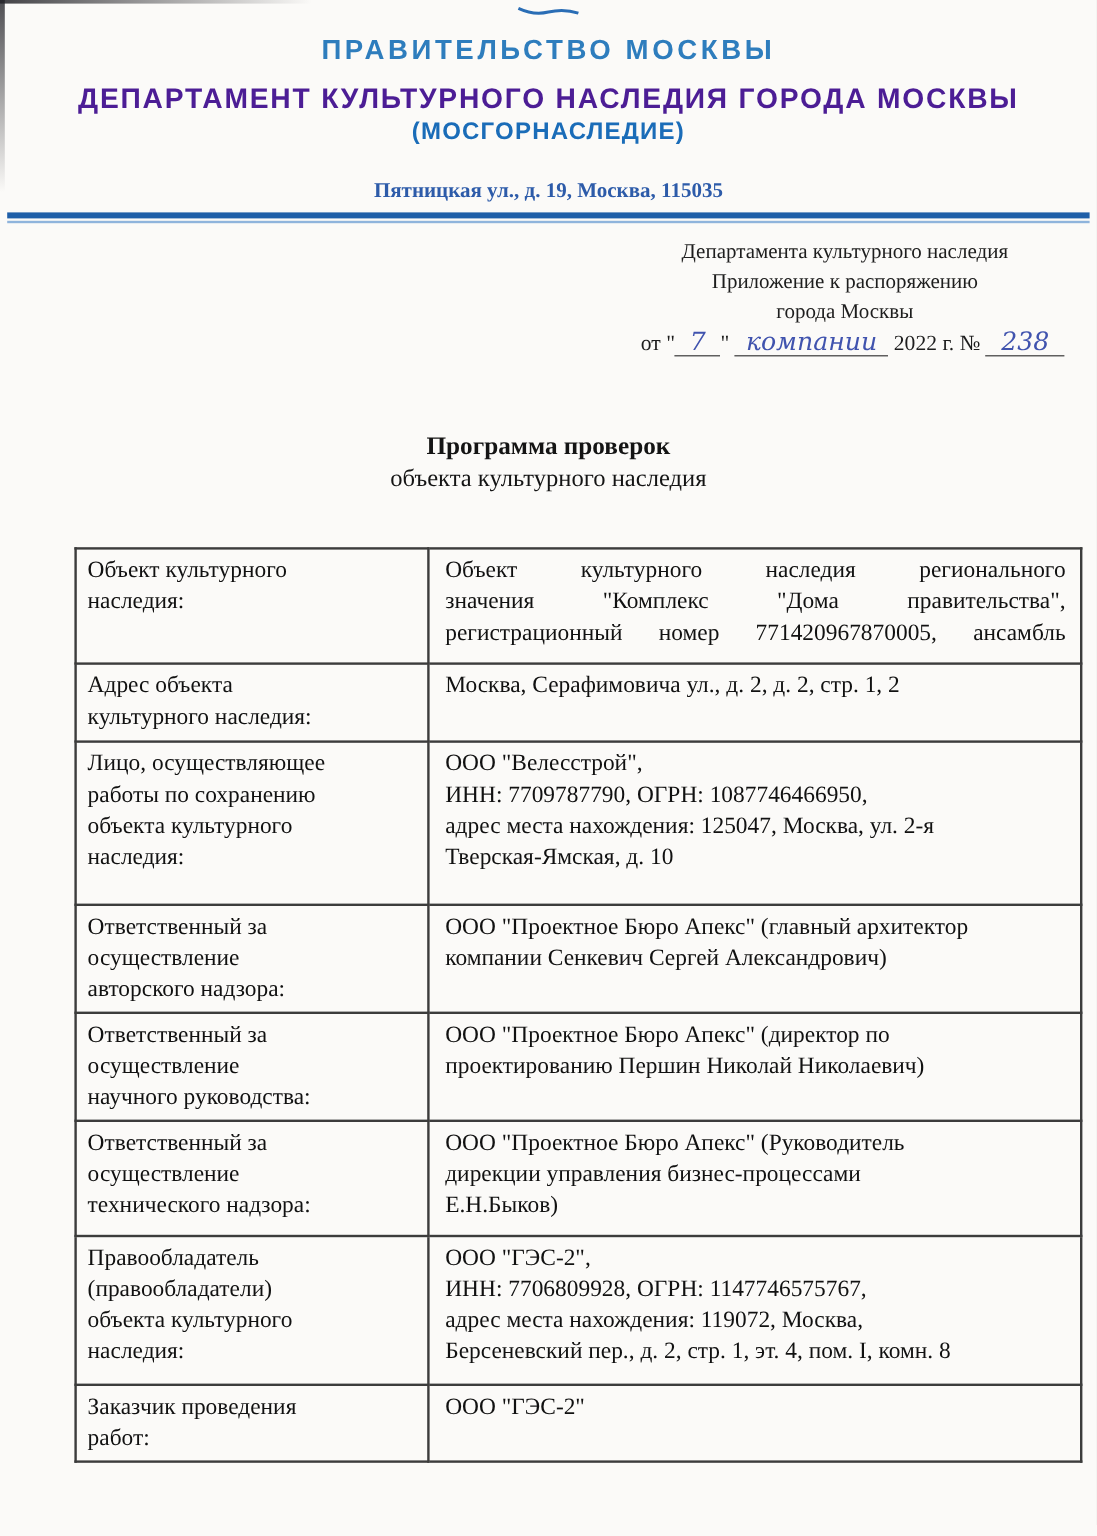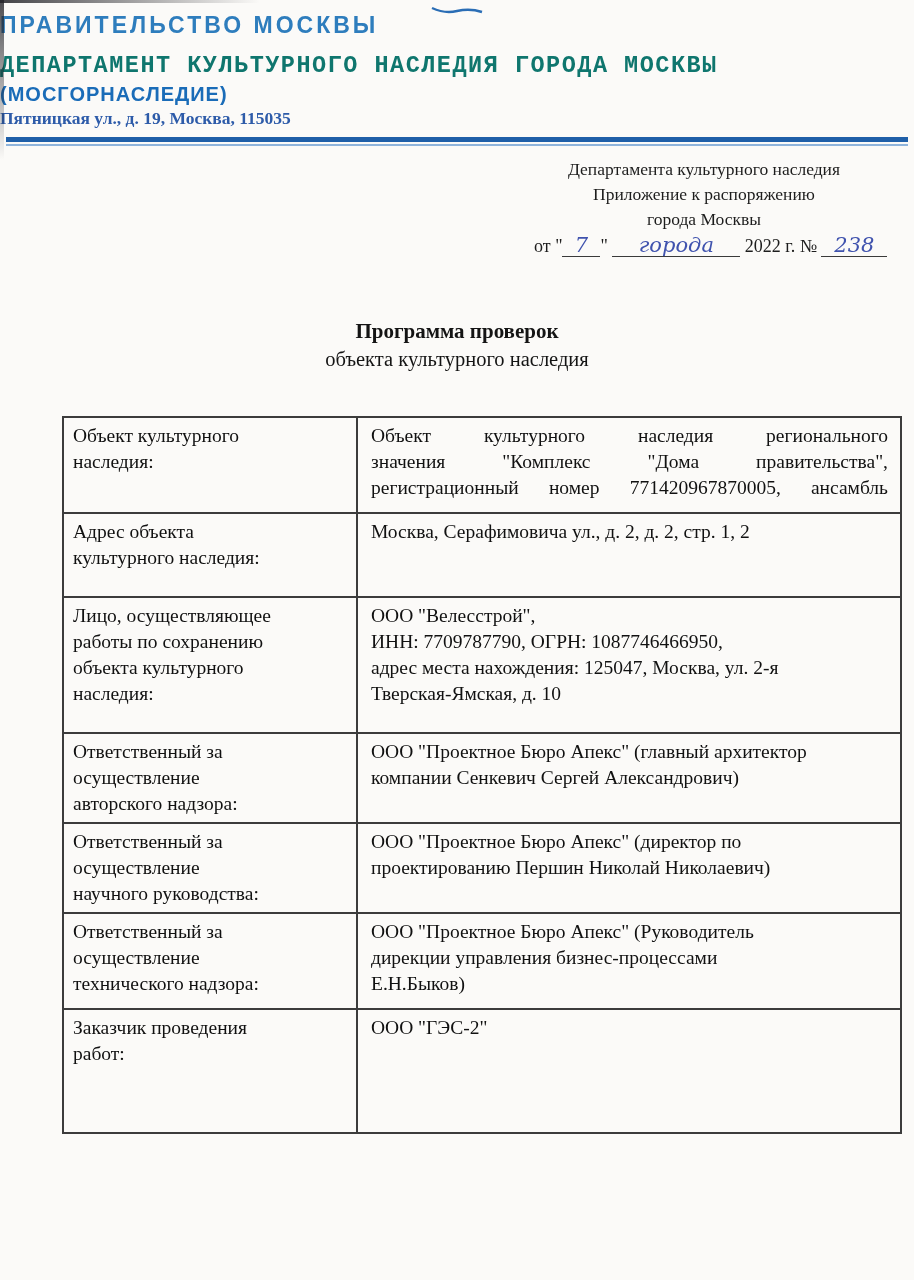--- a/index.html
+++ b/index.html
@@ -13,37 +13,37 @@
     color:#141414;
   }
   
   .edge-top{position:absolute;top:0;left:0;width:260px;height:3px;
     background:linear-gradient(to right, rgba(35,35,40,.85), rgba(35,35,40,0));}
   .edge-left{position:absolute;top:0;left:0;width:4px;height:160px;
     background:linear-gradient(to bottom, rgba(35,35,40,.8), rgba(35,35,40,0));}
   .emblem-remnant{position:absolute;top:0;left:429px;width:56px;height:8px;}
 
   
-  .letterhead{padding-top:10px;}
+  .letterhead{padding-top:26px;text-align:center;}
   .org-top{
     font-family:"Liberation Sans", sans-serif;
     font-size:23px;font-weight:700;letter-spacing:3px;
     color:#2e7dbd;line-height:30px;
   }
   .org-main{
-    font-family:Liberation Mono, monospace;
+    font-family:Liberation Sans, sans-serif;
     font-size:23.5px;font-weight:700;letter-spacing:1.5px;
-    color:#0f766e;line-height:28px;margin-top:12px;
+    color:#4c1d95;line-height:28px;margin-top:12px;
   }
   .org-sub{
     font-family:"Liberation Sans", sans-serif;
     font-size:20px;font-weight:700;letter-spacing:1px;
     color:#1a6cb8;line-height:28px;
   }
-  .addr-line{margin-top:0;font-size:17.5px;line-height:20px;color:#2d5ba9;font-weight:600;}
+  .addr-line{margin-top:24px;font-size:17.5px;line-height:20px;color:#2d5ba9;font-weight:600;}
   .contact-line,.registry-line{font-size:17.5px;line-height:20px;color:#2d5ba9;}
 
   .rule-wrap{margin:9px 6px 0 6px;}
   .rule-dark{height:5px;background:#1f5fa8;}
   .rule-light{height:2px;background:#8fb4dc;margin-top:2px;}
 
   
   .annex{
     width:352px;margin:11px 34px 0 auto;
     font-size:17.5px;line-height:25px;color:#1d1d1d;
@@ -77,27 +77,27 @@
   }
   table.program td{
     border:2px solid #3c3c3c;
     vertical-align:top;
     white-space:pre-wrap;
   }
   td.label-cell{width:275px;padding:5px 8px 5px 9px;}
   td.value-cell{padding:5px 12px 11px 13px;}
   td.justify-all{text-align:justify;text-align-last:justify;}
   table.program tr:nth-child(1){height:89px;}
-  table.program tr:nth-child(2){height:84px;}
+  table.program tr:nth-child(2){height:65px;}
   table.program tr:nth-child(3){height:136px;}
   table.program tr:nth-child(4){height:86px;}
   table.program tr:nth-child(5){height:85px;}
   table.program tr:nth-child(6){height:88px;}
   table.program tr:nth-child(7){height:124px;}
-  table.program tr:nth-child(8){height:74px;font-family:Liberation Mono, monospace;}
+  table.program tr:nth-child(8){height:64px;}
 </style>
 </head>
 <body>
 
 <div class="page">
 
   <div class="edge-top"></div>
   <div class="edge-left"></div>
   <div class="emblem-remnant">
     <svg width="56" height="8" viewBox="0 0 56 8">
@@ -116,21 +116,21 @@
     <div class="rule-dark"></div>
     <div class="rule-light"></div>
   </div>
 
   <div class="annex">
     <div>Департамента культурного наследия</div>
     <div>Приложение к распоряжению</div>
     <div>города Москвы</div>
     <div class="annex-date">
       <span>от "</span><span class="slot slot-day"><span class="hand">7</span></span><span>"</span>
-      <span class="slot slot-month"><span class="hand">города</span></span>
+      <span class="slot slot-month"><span class="hand">компании</span></span>
       <span>2022 г.</span>
       <span>№</span>
       <span class="slot slot-num"><span class="hand">238</span></span>
     </div>
   </div>
 
   <div class="doc-title">Программа проверок</div>
   <div class="doc-subtitle">объекта культурного наследия</div>
 
   <div class="table-wrap">
@@ -174,20 +174,30 @@
           </tr>
           <tr>
             <td class="label-cell">Ответственный за
 осуществление
 технического надзора:</td>
             <td class="value-cell">ООО "Проектное Бюро Апекс" (Руководитель
 дирекции управления бизнес-процессами
 Е.Н.Быков)</td>
           </tr>
           <tr>
+            <td class="label-cell">Правообладатель
+(правообладатели)
+объекта культурного
+наследия:</td>
+            <td class="value-cell">ООО "ГЭС-2",
+ИНН: 7706809928, ОГРН: 1147746575767,
+адрес места нахождения: 119072, Москва,
+Берсеневский пер., д. 2, стр. 1, эт. 4, пом. I, комн. 8</td>
+          </tr>
+          <tr>
             <td class="label-cell">Заказчик проведения
 работ:</td>
             <td class="value-cell">ООО "ГЭС-2"</td>
           </tr>
         </tbody>
     </table>
   </div>
 
 </div>
 

